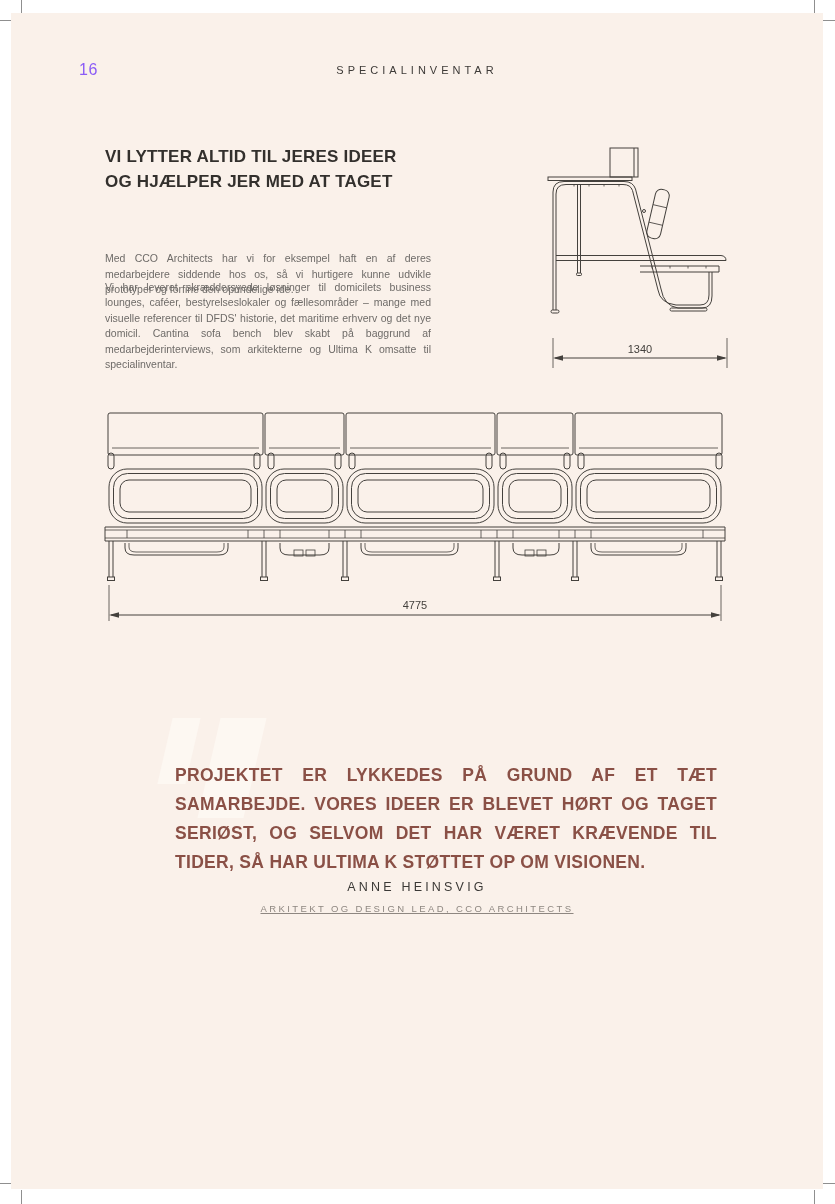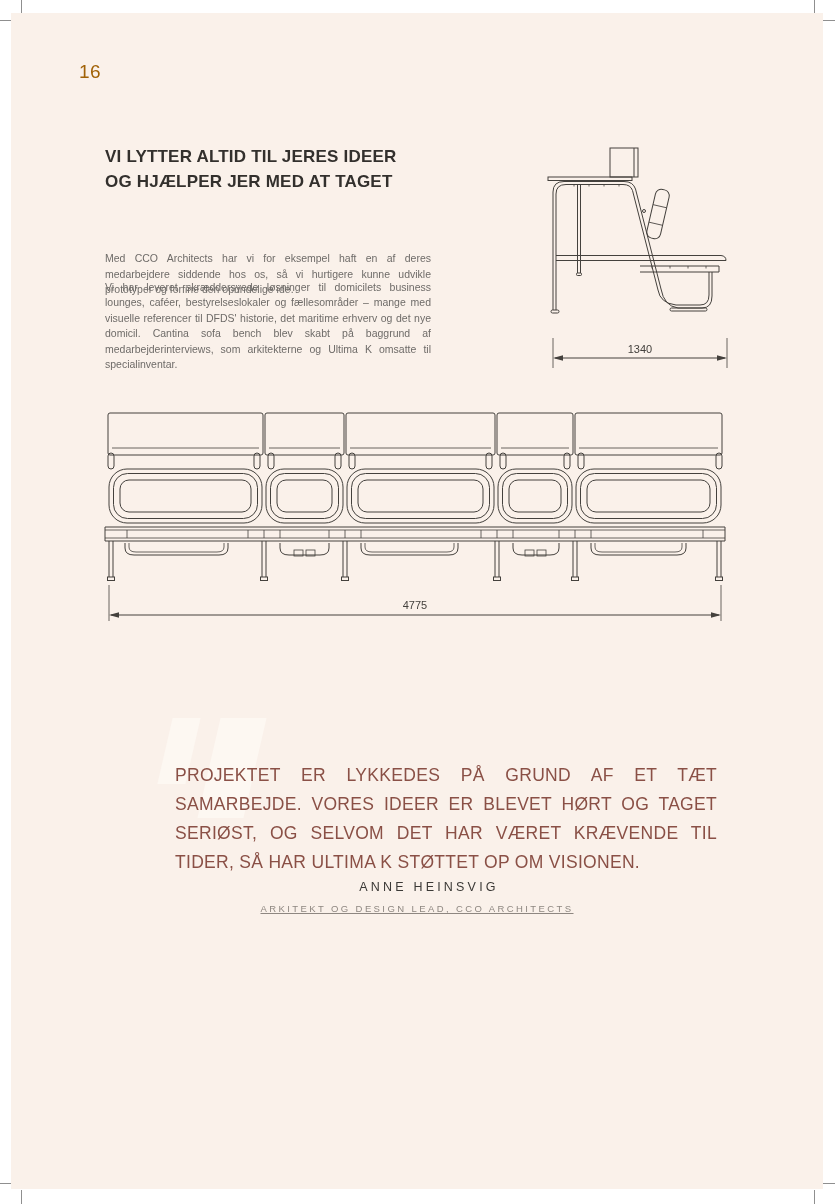--- a/index.html
+++ b/index.html
@@ -10,21 +10,21 @@
     overflow:hidden;
   }
   .sheet{
     position:absolute;left:11px;top:13px;width:812px;height:1176px;
     background:#faf1ea;
   }
   .crop{position:absolute;background:#8f8f8f;}
 
   .page-number{
     position:absolute;left:68px;top:48px;
-    font-size:19px;color:#a16207;letter-spacing:.5px;
+    font-size:16px;color:#8b5cf6;letter-spacing:.5px;
   }
   .section-title{
     position:absolute;left:0;top:51px;width:100%;
     text-align:center;font-size:11px;font-weight:500;
     letter-spacing:4px;color:#3d3a37;
   }
 
   .heading{
     position:absolute;left:94px;top:131px;width:360px;
     font-size:17px;font-weight:bold;line-height:25px;
@@ -51,26 +51,26 @@
   }
   .watermark{position:absolute;left:140px;top:701px;width:130px;height:110px;}
   .watermark .bar{
     position:absolute;background:#fdf8f2;transform:skewX(-13deg);
   }
   .watermark .bar1{left:14px;top:4px;width:28px;height:66px;}
   .watermark .bar2{left:58px;top:4px;width:46px;height:100px;}
 
   .quote{
     position:absolute;left:164px;top:730px;width:542px;
-    font-size:17.5px;font-weight:normal;line-height:29px;
+    font-size:17.5px;font-weight:bold;line-height:29px;
     letter-spacing:.3px;color:#8a5046;text-align:justify;
   }
   .quote-author{
     position:absolute;left:0;top:867px;width:100%;text-align:center;
-    font-size:12.5px;font-weight:500;letter-spacing:3.2px;color:#3b3936;padding-left:12px;
+    font-size:12.5px;font-weight:500;letter-spacing:3.2px;color:#3b3936;
   }
   .quote-role{
     position:absolute;left:0;top:890px;width:100%;text-align:center;
     font-size:9.5px;letter-spacing:2.4px;color:#8e8781;text-decoration:underline;
   }
 </style>
 </head>
 <body>
 
 <div class="crop" style="left:21px;top:0;width:1px;height:14px;"></div>
@@ -78,20 +78,21 @@
 <div class="crop" style="left:814px;top:0;width:1px;height:14px;"></div>
 <div class="crop" style="left:820px;top:20px;width:15px;height:1px;"></div>
 <div class="crop" style="left:21px;top:1190px;width:1px;height:14px;"></div>
 <div class="crop" style="left:0;top:1183px;width:15px;height:1px;"></div>
 <div class="crop" style="left:814px;top:1190px;width:1px;height:14px;"></div>
 <div class="crop" style="left:820px;top:1183px;width:15px;height:1px;"></div>
 
 <div class="sheet">
 
   <div class="page-number">16</div>
+  <div class="section-title">SPECIALINVENTAR</div>
 
   <div class="heading">
     <div>VI LYTTER ALTID TIL JERES IDEER</div>
     <div>OG HJÆLPER JER MED AT TAGET</div>
   </div>
 
   <p class="para para-1">Med CCO Architects har vi for eksempel haft en af deres medarbejdere siddende hos os, så vi hurtigere kunne udvikle prototyper og forfine den oprindelige ide.</p>
   <p class="para para-2">Vi har leveret skræddersyede løsninger til domicilets business lounges, caféer, bestyrelseslokaler og fællesområder – mange med visuelle referencer til DFDS' historie, det maritime erhverv og det nye domicil. Cantina sofa bench blev skabt på baggrund af medarbejderinterviews, som arkitekterne og Ultima K omsatte til specialinventar.</p>
 
   <svg class="drawing side-drawing" width="200" height="240" viewBox="0 0 200 240">

